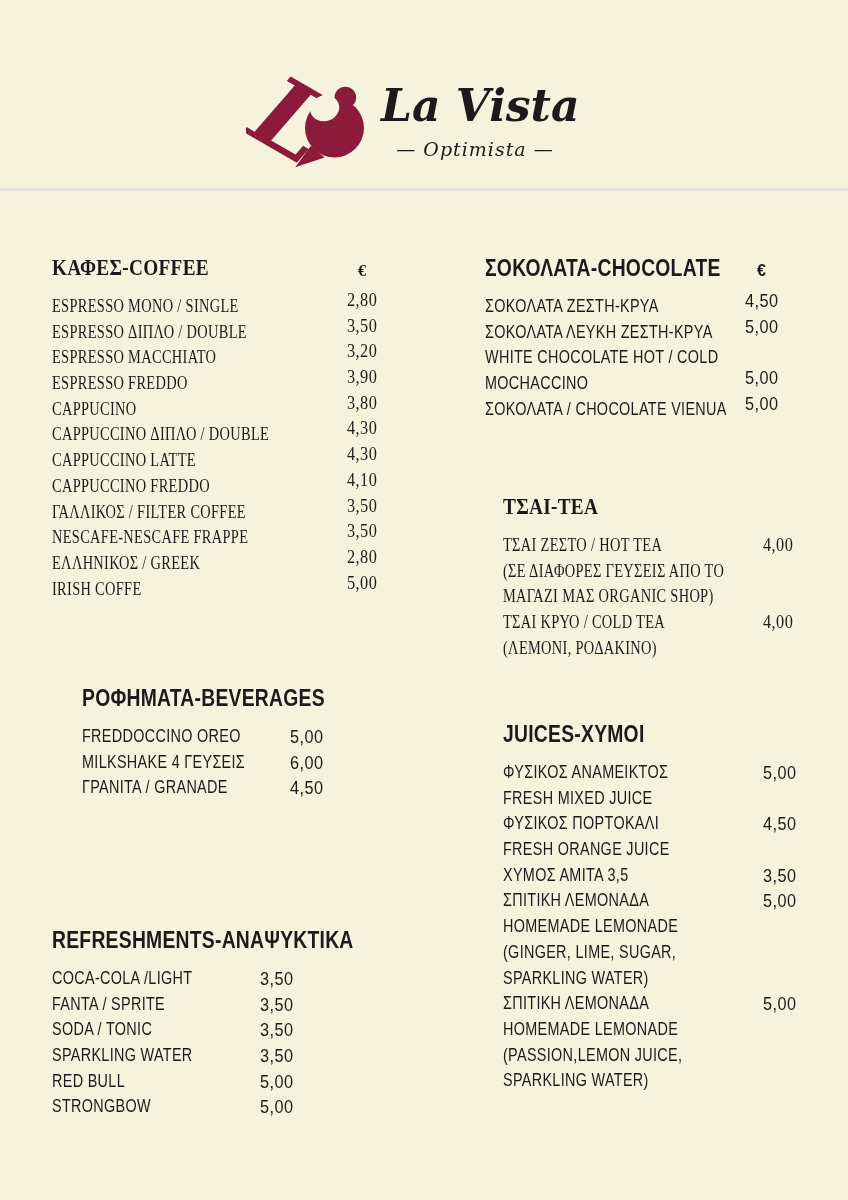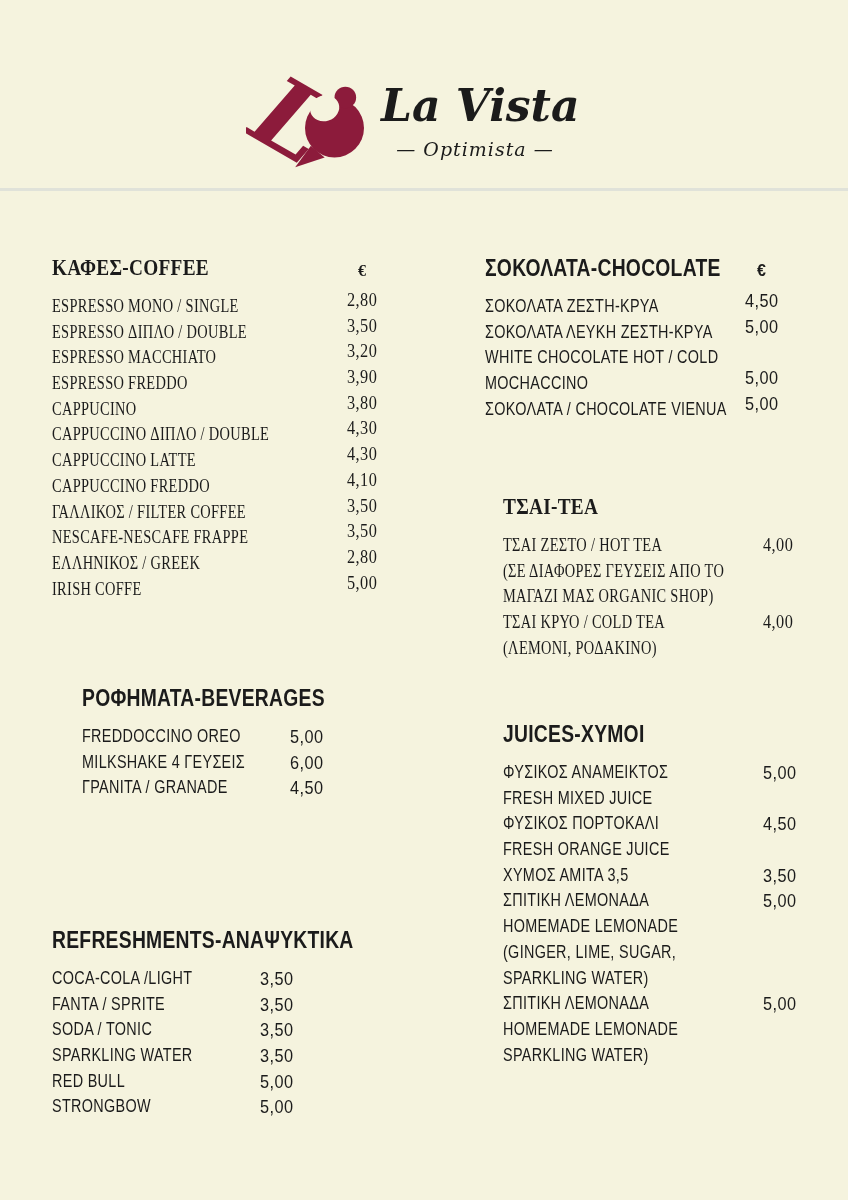--- a/index.html
+++ b/index.html
@@ -268,20 +268,24 @@
         </div>
         <div class="row">
           <span class="iname">ΣΠΙΤΙΚΗ ΛΕΜΟΝΑΔΑ</span>
           <span class="iprice">5,00</span>
         </div>
         <div class="row">
           <span class="iname">HOMEMADE LEMONADE</span>
           <span class="iprice"></span>
         </div>
         <div class="row">
+          <span class="iname">(PASSION,LEMON JUICE,</span>
+          <span class="iprice"></span>
+        </div>
+        <div class="row">
           <span class="iname">SPARKLING WATER)</span>
           <span class="iprice"></span>
         </div>
       </div>
   </div>
 
   <div class="section sec-refreshments">
     <div class="hdr">
       <span class="hdr-title">REFRESHMENTS-ΑΝΑΨΥΚΤΙΚΑ</span>
     </div>

